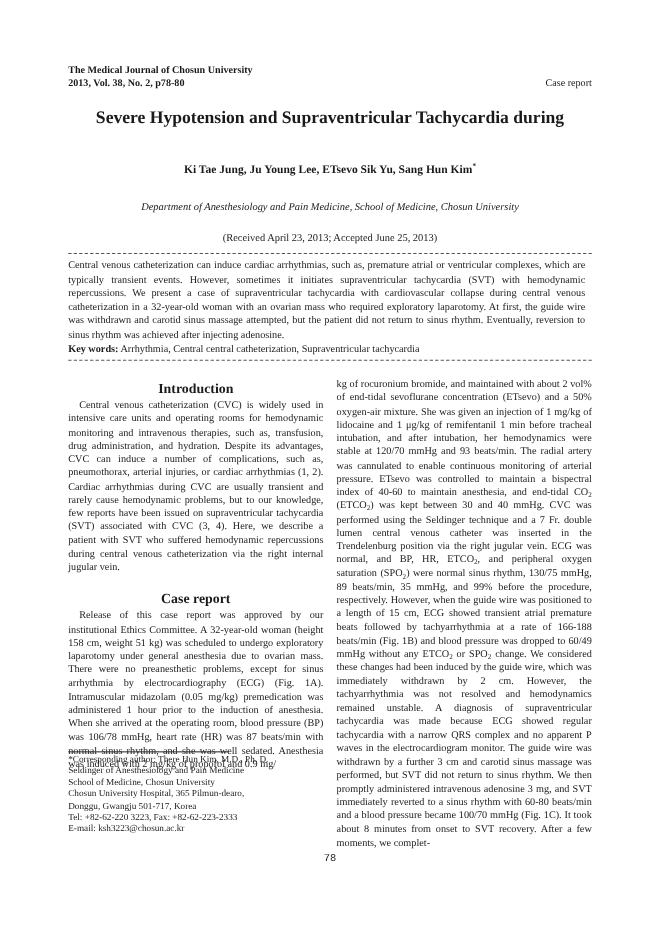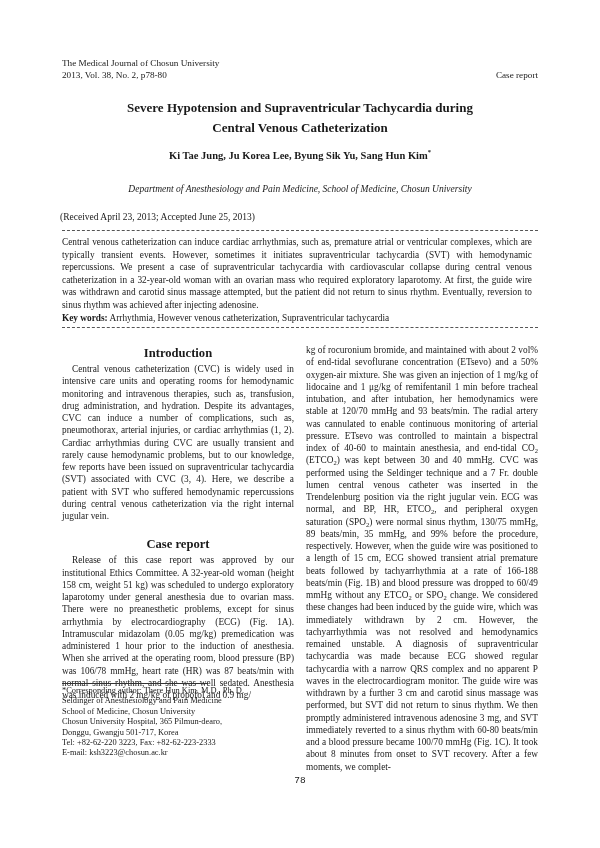--- a/index.html
+++ b/index.html
@@ -1,26 +1,26 @@
 <!DOCTYPE html>
 <html><head>
 <meta charset="utf-8">
 <style>
   html, body { margin: 0; padding: 0; background: #ffffff; }
   body { width: 600px; height: 848px; position: relative; overflow: hidden;
          font-family: "Liberation Serif", serif; color: #1a1a1a; }
   .abs { position: absolute; }
-  .hdr { left: 62px; top: 58px; font-size: 9.2px; line-height: 11.5px; }
+  .hdr { left: 62px; top: 58px; font-size: 9.2px; line-height: 11.5px; font-weight: bold; }
   .hdr-right { right: 62px; top: 70px; font-size: 9.2px; line-height: 11.5px; }
   .title { left: 60px; right: 60px; top: 98px; text-align: center; font-weight: bold;
-           font-size: 13px; line-height: 20px; }
+           font-size: 16px; line-height: 20px; }
   .authors { left: 60px; right: 60px; top: 148px; text-align: center; font-weight: bold; font-size: 10.5px; }
   .authors sup { font-size: 6.5px; }
   .affil { left: 60px; right: 60px; top: 184px; text-align: center; font-size: 9.5px; font-style: italic; }
-  .received { left: 60px; right: 60px; top: 212px; text-align: left; font-size: 9.5px; }
+  .received { left: 60px; right: 60px; top: 212px; text-align: center; font-size: 9.5px; }
   .dashes { left: 62px; right: 62px; height: 0; border-top: 1.3px dashed #555; }
   .abstract { left: 62px; right: 68px; top: 236px; font-size: 9.3px; line-height: 12.6px; text-align: justify; }
   .abstract p { margin: 0; }
   .kw-label { font-weight: bold; }
   .col { width: 232px; font-size: 9.3px; line-height: 12.25px; text-align: justify; }
   .col p { margin: 0; text-indent: 10px; }
   .col p.noindent { text-indent: 0; }
   .sec-title { text-align: center; font-weight: bold; font-size: 12.6px; line-height: 16px; margin: 0 0 2px 0; }
   .col-left { left: 62px; top: 345px; }
   .col-right { left: 306px; top: 344px; }
@@ -33,35 +33,34 @@
 <body>
 
 <div class="abs hdr">
   <div>The Medical Journal of Chosun University</div>
   <div>2013, Vol. 38, No. 2, p78-80</div>
 </div>
 <div class="abs hdr-right">Case report</div>
 
 <div class="abs title">
   <div>Severe Hypotension and Supraventricular Tachycardia during</div>
-  <div>Central Venous Catheterization</div>
 </div>
 
 <div class="abs authors">
-  <span>Ki Tae Jung, Ju Korea Lee, Byung Sik Yu, Sang Hun Kim</span><sup>*</sup>
+  <span>Ki Tae Jung, Ju Young Lee, ETsevo Sik Yu, Sang Hun Kim</span><sup>*</sup>
 </div>
 
 <div class="abs affil">Department of Anesthesiology and Pain Medicine, School of Medicine, Chosun University</div>
 <div class="abs received">(Received April 23, 2013; Accepted June 25, 2013)</div>
 
 <div class="abs dashes" style="top:230px;"></div>
 
 <div class="abs abstract">
   <p>Central venous catheterization can induce cardiac arrhythmias, such as, premature atrial or ventricular complexes, which are typically transient events. However, sometimes it initiates supraventricular tachycardia (SVT) with hemodynamic repercussions. We present a case of supraventricular tachycardia with cardiovascular collapse during central venous catheterization in a 32-year-old woman with an ovarian mass who required exploratory laparotomy.  At first, the guide wire was withdrawn and carotid sinus massage attempted, but the patient did not return to sinus rhythm. Eventually, reversion to sinus rhythm was achieved after injecting adenosine.</p>
-  <p><span class="kw-label">Key words:</span> <span>Arrhythmia, However venous catheterization, Supraventricular tachycardia</span></p>
+  <p><span class="kw-label">Key words:</span> <span>Arrhythmia, Central central catheterization, Supraventricular tachycardia</span></p>
 </div>
 
 <div class="abs dashes" style="top:327px;"></div>
 
 <div class="abs col col-left">
   <div class="sec-title">Introduction</div>
   <p>Central venous catheterization (CVC) is widely used in intensive care units and operating rooms for hemodynamic monitoring and intravenous therapies, such as, transfusion, drug administration, and hydration. Despite its advantages, CVC can induce a number of complications, such as, pneumothorax, arterial injuries, or cardiac arrhythmias (1, 2). Cardiac arrhythmias during CVC are usually transient and rarely cause hemodynamic problems, but to our knowledge, few reports have been issued on supraventricular tachycardia (SVT) associated with CVC (3, 4).  Here, we describe a patient with SVT who suffered hemodynamic repercussions during central venous catheterization via the right internal jugular vein.</p>
   <div class="sec-title" style="margin-top:14px;">Case report</div>
   <p>Release of this case report was approved by our institutional Ethics Committee. A 32-year-old woman (height 158 cm, weight 51 kg) was scheduled to undergo exploratory laparotomy under general anesthesia due to ovarian mass. There were no preanesthetic problems, except for sinus arrhythmia by electrocardiography (ECG) (Fig. 1A). Intramuscular midazolam (0.05 mg/kg) premedication was administered 1 hour prior to the induction of anesthesia. When she arrived at the operating room, blood pressure (BP) was 106/78 mmHg, heart rate (HR) was 87 beats/min with normal sinus rhythm, and she was well sedated. Anesthesia was induced with 2 mg/kg of propofol and 0.9 mg/</p>
 </div>

